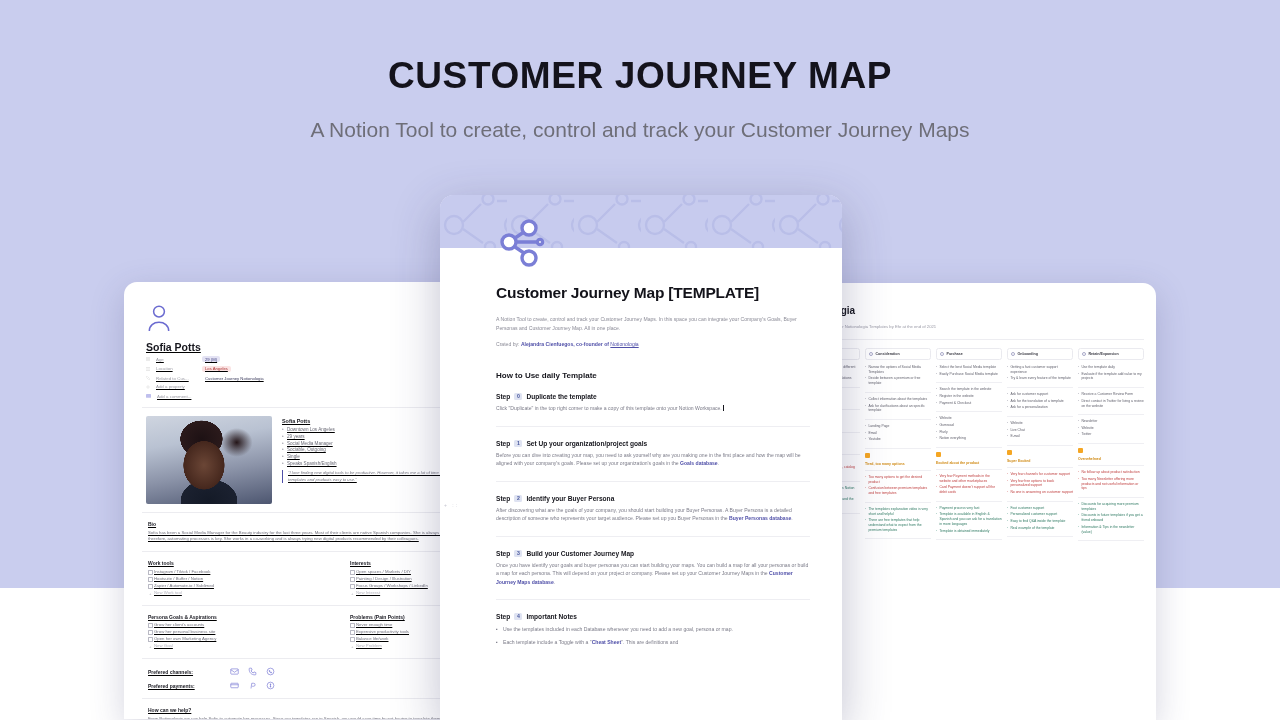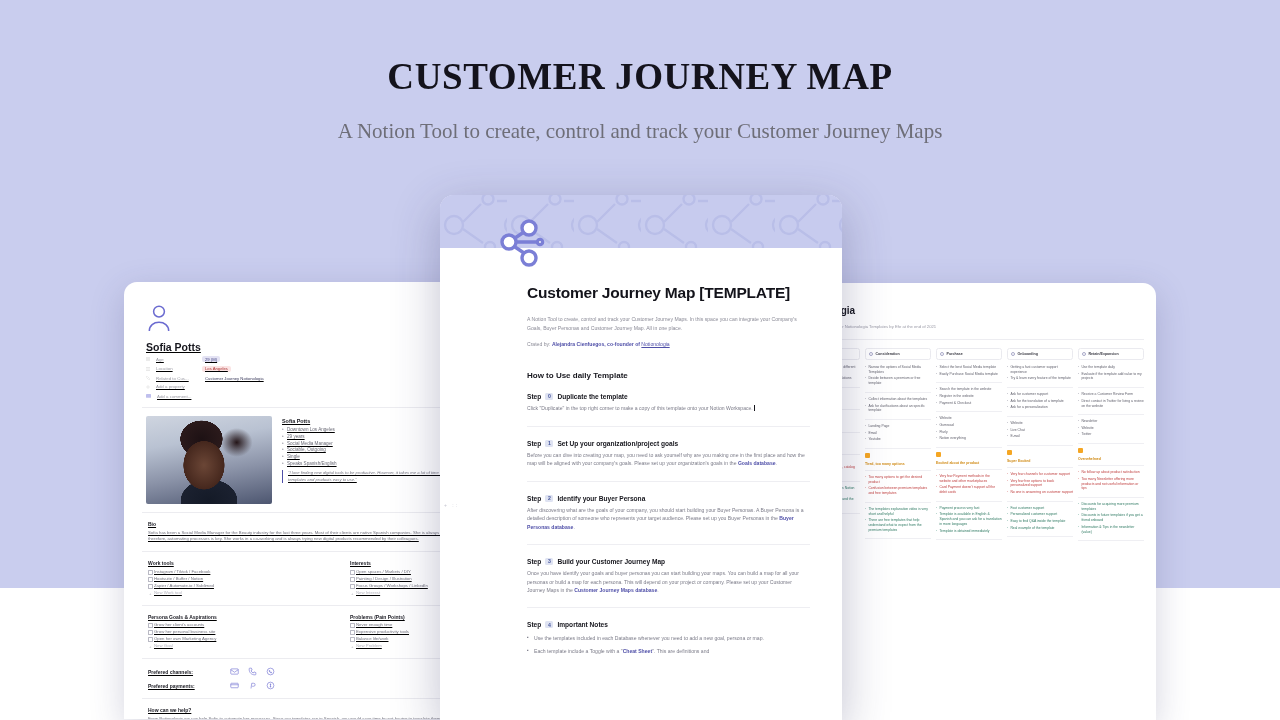--- a/index.html
+++ b/index.html
@@ -10,21 +10,21 @@
     position: relative;
   }
 
   
   .bg-lower {
     position: absolute; left: 0; top: 588px; width: 1280px; height: 132px;
     background: #ffffff;
   }
 
   
-  .hero { position: absolute; left: 0; top: 0; width: 1280px; text-align: center; font-family: Liberation Serif, serif; }
+  .hero { position: absolute; left: 0; top: 0; width: 1280px; text-align: center; }
   .hero-title {
     margin-top: 55px;
     font-size: 37px; font-weight: 700; letter-spacing: 0.6px;
     color: #14131c;
   }
   .hero-sub {
     margin-top: 21px;
     font-size: 21px; font-weight: 400; color: #6e6e78;
   }
 
@@ -125,21 +125,21 @@
   }
   .cover {
     height: 53px; width: 100%;
     background-color: #c7cbee;
     position: relative; overflow: hidden;
   }
   .cover svg { position: absolute; inset: 0; width: 100%; height: 100%; }
   .logo-badge {
     position: absolute; left: 56px; top: 20px; width: 52px; height: 52px;
   }
-  .cc-inner { padding: 36px 32px 0 56px; margin-left: 31px; }
+  .cc-inner { padding: 36px 32px 0 56px; }
   .cc-title { font-size: 15.5px; font-weight: 700; color: #13131a; letter-spacing: -0.2px; }
   .cc-desc { margin-top: 13px; font-size: 5.1px; color: #8a8a96; line-height: 1.75; }
   .cc-credit { margin-top: 8px; font-size: 5.1px; color: #8a8a96; }
   .cc-credit b { color: #4f4fa8; }
   .cc-credit u { color: #4f4fa8; }
   .cc-h2 { margin-top: 24px; font-size: 8px; font-weight: 700; color: #16161d; }
   .step { margin-top: 13px; }
   .step-hd { font-size: 6.6px; font-weight: 700; color: #16161d; display: flex; align-items: baseline; gap: 4px; }
   .numbox {
     display: inline-block; background: #dfe3f2; color: #46569c;

